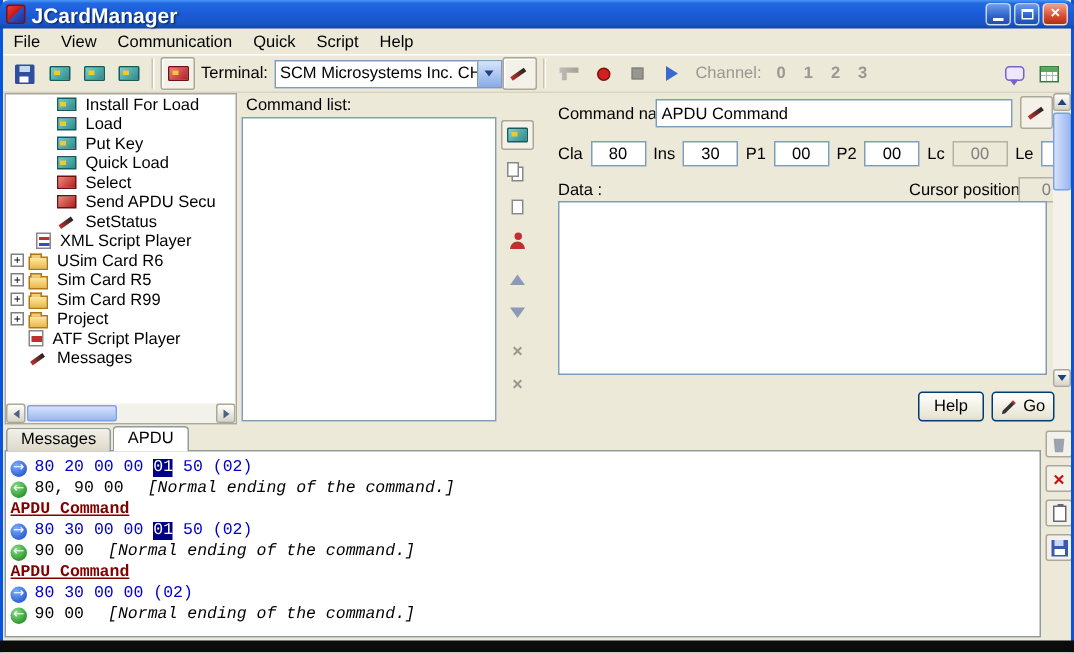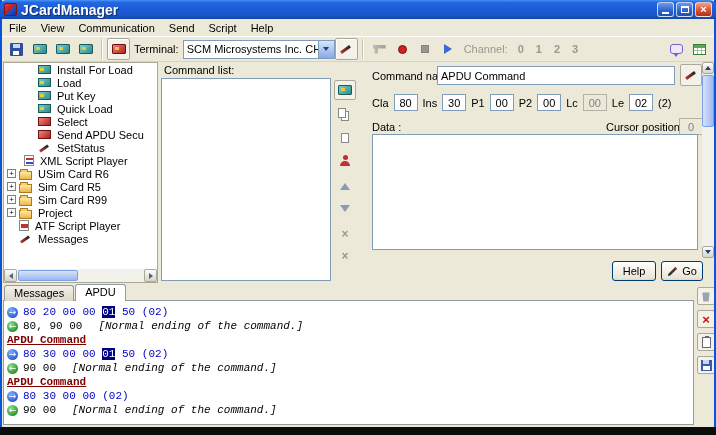--- a/index.html
+++ b/index.html
@@ -101,21 +101,21 @@
   .i-user{width:12px;height:11px;position:relative;}
   .i-user::before{content:"";position:absolute;left:4px;top:0;width:5px;height:5px;border-radius:50%;background:#C03030;}
   .i-user::after{content:"";position:absolute;left:1px;bottom:0;width:10px;height:5px;border-radius:5px 5px 0 0;background:#C03030;}
   .tri-up{width:0;height:0;border-left:5px solid transparent;border-right:5px solid transparent;border-bottom:7px solid #8A9AB8;}
   .tri-down{width:0;height:0;border-left:5px solid transparent;border-right:5px solid transparent;border-top:7px solid #8A9AB8;}
   .i-x{color:#9a9890;font-weight:bold;font-size:12px;line-height:12px;}
 
   
   .fr-label{position:absolute;color:#000;}
   .xpfield{position:absolute;height:19px;border:1px solid #7F9DB9;background:#fff;font-family:"Liberation Sans",sans-serif;font-size:11px;padding:0 3px;color:#000;}
-  .xpfield.small{width:24px;height:17px;text-align:center;padding:0;}
+  .xpfield.small{width:37px;height:17px;text-align:center;padding:0;}
   .xpfield.disabled{background:#ECE9D8;border-color:#B5B2A5;color:#808080;}
   .fieldrow{position:absolute;left:372px;top:94px;display:flex;align-items:center;gap:5px;}
   .fieldrow .xpfield{position:static;}
   .editbtn{position:absolute;left:680px;top:64px;width:22px;height:22px;border:1px solid #ACA899;border-radius:2px;background:#F4F2E8;display:flex;align-items:center;justify-content:center;}
   .dataarea{position:absolute;left:372px;top:134px;width:326px;height:116px;background:#fff;border:1px solid #7F9DB9;resize:none;font-family:"Liberation Mono",monospace;font-size:11px;}
   .xpbtn{position:absolute;height:20px;display:flex;align-items:center;justify-content:center;gap:4px;
     background:linear-gradient(180deg,#fff,#F4F2E8 45%,#E8E5D4 90%,#DCD8C8);border:1px solid #003C74;border-radius:3px;font-size:11px;color:#000;}
   
   .vscroll{position:absolute;left:702px;top:62px;width:12px;height:196px;background:#F2F1EA;}
   .vscroll .sb-btn{width:12px;height:12px;}
@@ -172,21 +172,21 @@
       <span class="tb red">
           <span class="g-close">×</span>
         </span>
     </span>
   </div>
 
   <div class="menubar">
     <span class="menu-item">File</span>
     <span class="menu-item">View</span>
     <span class="menu-item">Communication</span>
-    <span class="menu-item">Send</span>
+    <span class="menu-item">Quick</span>
     <span class="menu-item">Script</span>
     <span class="menu-item">Help</span>
   </div>
 
   <div class="toolbar">
     <span class="tbtn">
         <span class="i-disk"></span>
       </span>
     <span class="tbtn">
         <span class="i-card"></span>

